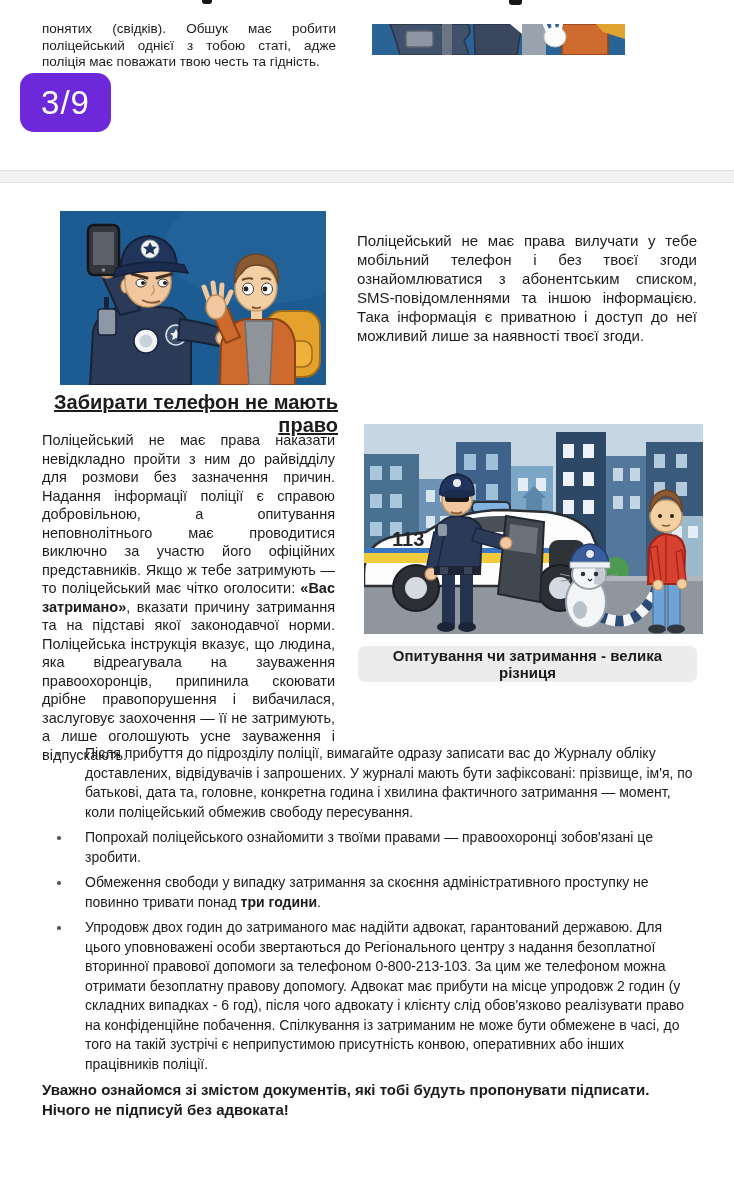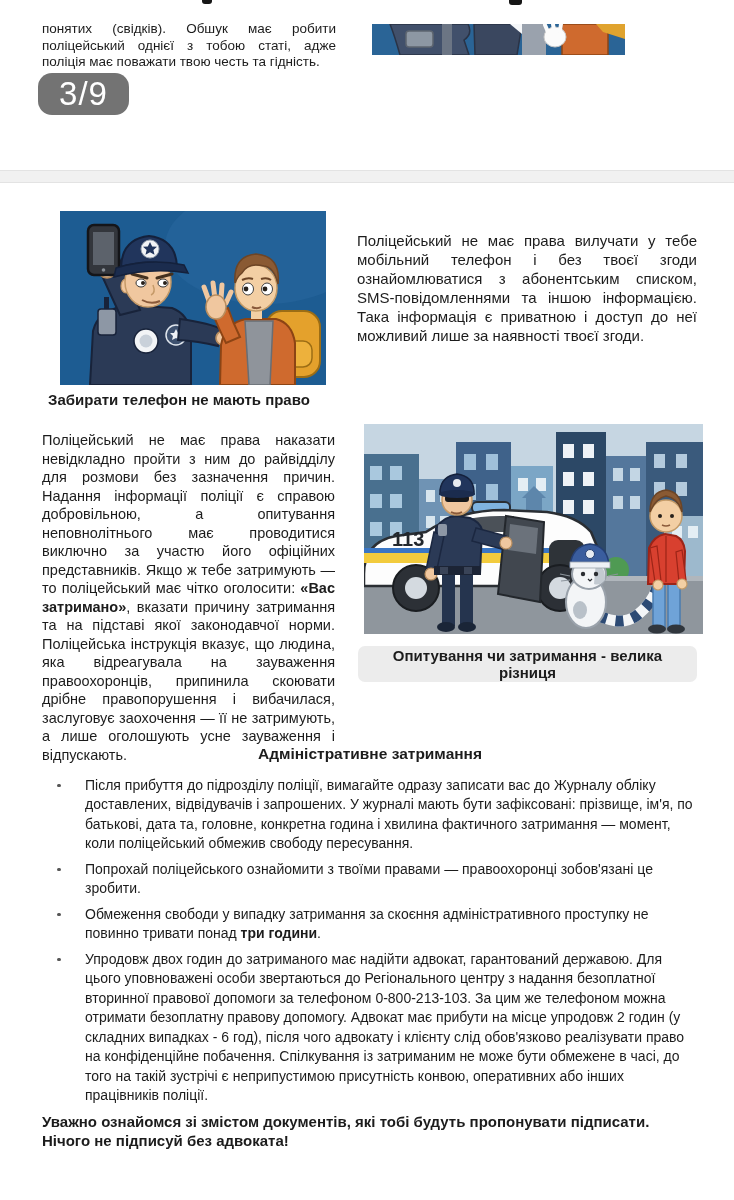--- a/index.html
+++ b/index.html
@@ -7,29 +7,29 @@
     position:relative; width:734px; height:1200px; background:#ffffff;
     font-family:"Liberation Sans","DejaVu Sans",sans-serif; color:#1c1c1c; overflow:hidden;
   }
   .abs { position:absolute; }
   .mark { position:absolute; background:#161616; border-radius:0 0 3px 3px; }
 
   .top-text { left:42px; top:21px; width:294px; font-size:13.5px; line-height:16.5px; text-align:justify; }
   .top-img  { left:372px; top:24px; width:253px; height:32px; }
 
   .page-badge {
-    left:38px; top:73px; width:91px; height:42px; background:#737373; border-radius:14px;
+    left:20px; top:73px; width:91px; height:59px; background:#6d28d9; border-radius:14px;
     color:#ffffff; font-size:33px; display:flex; align-items:center; justify-content:center; letter-spacing:1px;
   }
 
   .separator { left:0; top:170px; width:734px; height:11px; background:#f1f1f1;
                border-top:1px solid #e3e3e3; border-bottom:1px solid #e3e3e3; }
 
   .img1 { left:60px; top:211px; width:266px; height:174px; }
-  .cap1 { left:48px; top:391px; width:290px; text-align:left; font-weight:bold; font-size:15px; }
+  .cap1 { left:48px; top:391px; width:290px; text-align:right; font-weight:bold; font-size:20px;text-decoration:underline; }
 
   .para-right { left:357px; top:231px; width:340px; font-size:15px; line-height:19px; text-align:justify; }
   .para-left  { left:42px;  top:431px; width:293px; font-size:14.5px; line-height:18.5px; text-align:justify; }
 
   .img2 { left:358px; top:424px; width:393px; height:210px;margin-left:6px; }
   .cap2 { left:358px; top:646px; width:339px; text-align:center; font-size:15px; font-weight:bold; }
   .cap2 .hl { background:#ececec; padding:1px 7px; display:inline-block;border-radius:7px; }
 
   .admin { left:42px; top:744px; width:656px; font-size:14px; line-height:19.5px; }
   .admin h3 { margin:0 0 12px 0; text-align:center; font-size:15.5px; font-weight:bold; }
@@ -260,21 +260,20 @@
         <path d="M286,88 Q286,68 302,66 Q318,68 318,88 Q314,74 302,72 Q292,74 286,88 Z" fill="#8a5a33" stroke="#6d4526" stroke-width="1.5"></path>
         <circle cx="296" cy="92" r="2" fill="#27211b"></circle>
         <circle cx="308" cy="92" r="2" fill="#27211b"></circle>
         <path d="M298,101 q4,2 8,0" stroke="#8a5a3a" stroke-width="1.5" fill="none"></path>
       </g>
     </svg>
   </div>
   <div class="abs cap2"><span class="hl">Опитування чи затримання - велика різниця</span></div>
 
   <div class="abs admin">
-    <h3>Адміністративне затримання</h3>
     <ul>
       <li><span>Після  прибуття до підрозділу поліції, вимагайте одразу записати вас до Журналу обліку доставлених, відвідувачів і запрошених. У журналі мають бути зафіксовані: прізвище, ім'я, по батькові, дата та, головне, конкретна година і хвилина фактичного затримання — момент, коли поліцейський обмежив свободу пересування.</span></li>
       <li><span>Попрохай поліцейського ознайомити  з твоїми правами — правоохоронці зобов'язані це зробити.</span></li>
       <li><span>Обмеження  свободи у випадку затримання за скоєння адміністративного проступку не повинно тривати понад </span><b>три години</b><span>.</span></li>
       <li><span>Упродовж двох годин до затриманого має надійти адвокат, гарантований державою. Для цього уповноважені особи звертаються до Регіонального центру з надання безоплатної вторинної правової допомоги за телефоном 0-800-213-103. За цим же телефоном можна отримати безоплатну правову допомогу.  Адвокат має прибути на місце упродовж 2 годин (у складних випадках - 6 год), після чого адвокату і клієнту слід обов'язково реалізувати право на конфіденційне побачення. Спілкування із затриманим не може бути обмежене в часі, до того на такій зустрічі є неприпустимою присутність конвою, оперативних або інших працівників поліції.</span></li>
     </ul>
     <div class="warning">Уважно ознайомся зі змістом документів, які тобі будуть пропонувати підписати.  Нічого не підписуй без адвоката!</div>
   </div>
 
 </div>

